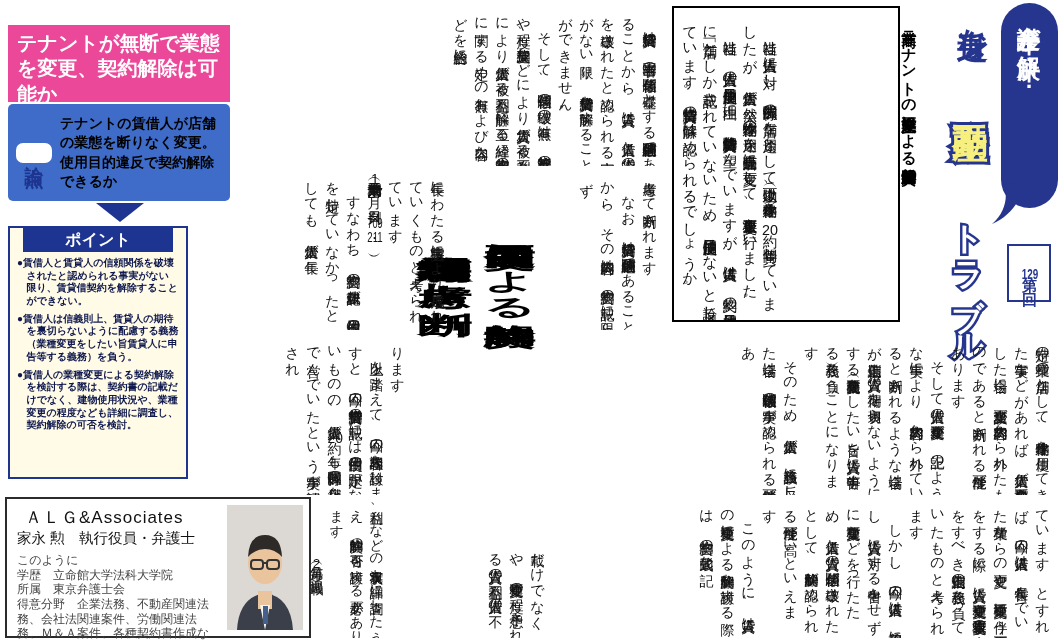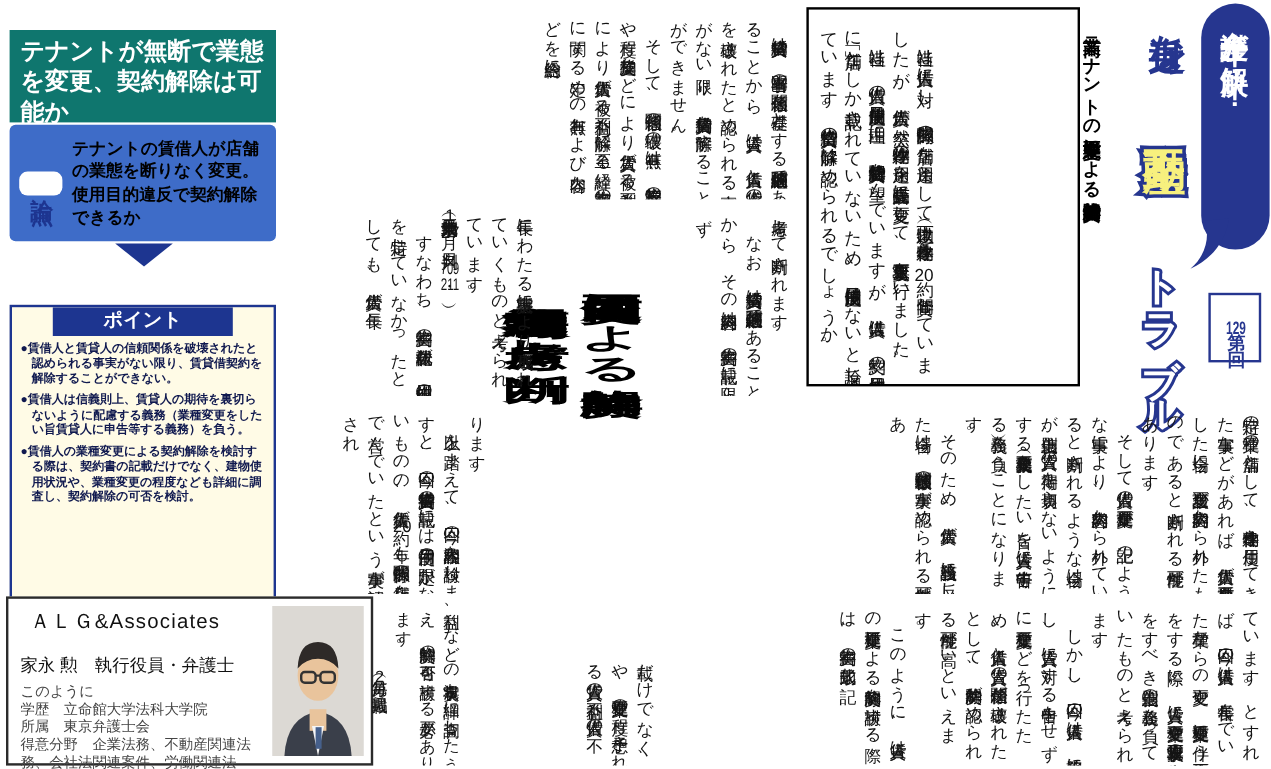--- a/index.html
+++ b/index.html
@@ -3,42 +3,42 @@
 <meta charset="utf-8">
 <style>
   html,body{margin:0;padding:0;background:#fff;}
   .page{position:relative;width:1059px;height:641px;background:#fff;overflow:hidden;
         font-family:"Liberation Sans",sans-serif;color:#111;}
   
   .vtext{writing-mode:vertical-rl;text-orientation:mixed;white-space:pre-line;}
   .tcy{text-combine-upright:all;}
   
   .sb-headline{position:absolute;left:8px;top:25px;width:222px;height:77px;box-sizing:border-box;
-    background:#0f766e;color:#fff;font-size:20px;font-weight:bold;line-height:1.27;padding:6px 9px;}
+    background:#ec4899;color:#fff;font-size:20px;font-weight:bold;line-height:1.27;padding:6px 9px;}
   .sb-ronten{position:absolute;left:8px;top:104px;width:222px;height:97px;box-sizing:border-box;
     background:#3e6cc8;border-radius:5px;display:flex;align-items:center;padding:7px 8px;}
   .ronten-badge{flex:0 0 auto;background:#fff;color:#1d3590;border-radius:7px;
     writing-mode:vertical-rl;text-orientation:upright;font-size:19px;font-weight:bold;
     padding:7px 5px;margin-right:8px;letter-spacing:3px;}
   .ronten-text{color:#000000;font-weight:bold;font-size:14px;line-height:1.38;}
   .sb-triangle{position:absolute;left:96px;top:203px;width:0;height:0;
     border-left:24px solid transparent;border-right:24px solid transparent;border-top:19px solid #1d3590;}
-  .sb-points{position:absolute;left:8px;top:226px;width:222px;height:253px;box-sizing:border-box;
-    background:#fffbe6;border:2px solid #1d3590;overflow:hidden;margin-top:28px;}
+  .sb-points{position:absolute;left:8px;top:226px;width:180px;height:253px;box-sizing:border-box;
+    background:#fffbe6;border:2px solid #1d3590;overflow:hidden;}
   .points-header{width:150px;margin:0 auto;background:#1d3590;color:#fff;text-align:center;
     font-size:16px;font-weight:bold;line-height:24px;height:24px;}
   .points-list{list-style:none;margin:5px 0 0 0;padding:0 7px;}
   .points-list li{color:#10194f;font-size:10px;font-weight:bold;line-height:1.27;
     text-indent:-0.95em;padding-left:0.95em;margin-bottom:5px;}
   
   .lawyer-box{position:absolute;left:5px;top:497px;width:306px;height:141px;box-sizing:border-box;
     border:2px solid #2b2b2b;background:#fff;padding:7px 10px;}
   .lw-firm{font-size:14px;margin:0;}
   .lw-name{font-size:17px;margin:0 0 0 8px;letter-spacing:1px;}
-  .lw-person{font-size:14.5px;margin:16px 0 5px 0;}
+  .lw-person{font-size:14.5px;margin:0 0 5px 0;}
   .lw-profile{font-size:12px;color:#444;line-height:1.22;margin:0;}
   .lw-photo{position:absolute;right:6px;top:6px;width:76px;height:125px;background:#dcd9d4;}
   
   .bubble{position:absolute;left:1001px;top:3px;width:57px;height:205px;background:#26368f;
     border-radius:29px;display:flex;justify-content:center;}
   .bubble-text{writing-mode:vertical-rl;text-orientation:upright;color:#fff;
     font-size:23px;font-weight:bold;padding-top:5px;letter-spacing:1px;}
   .bubble-tail{position:absolute;left:990px;top:182px;}
   .t1{position:absolute;left:951px;top:6px;writing-mode:vertical-rl;
     color:#26368f;font-size:31px;font-weight:bold;}

